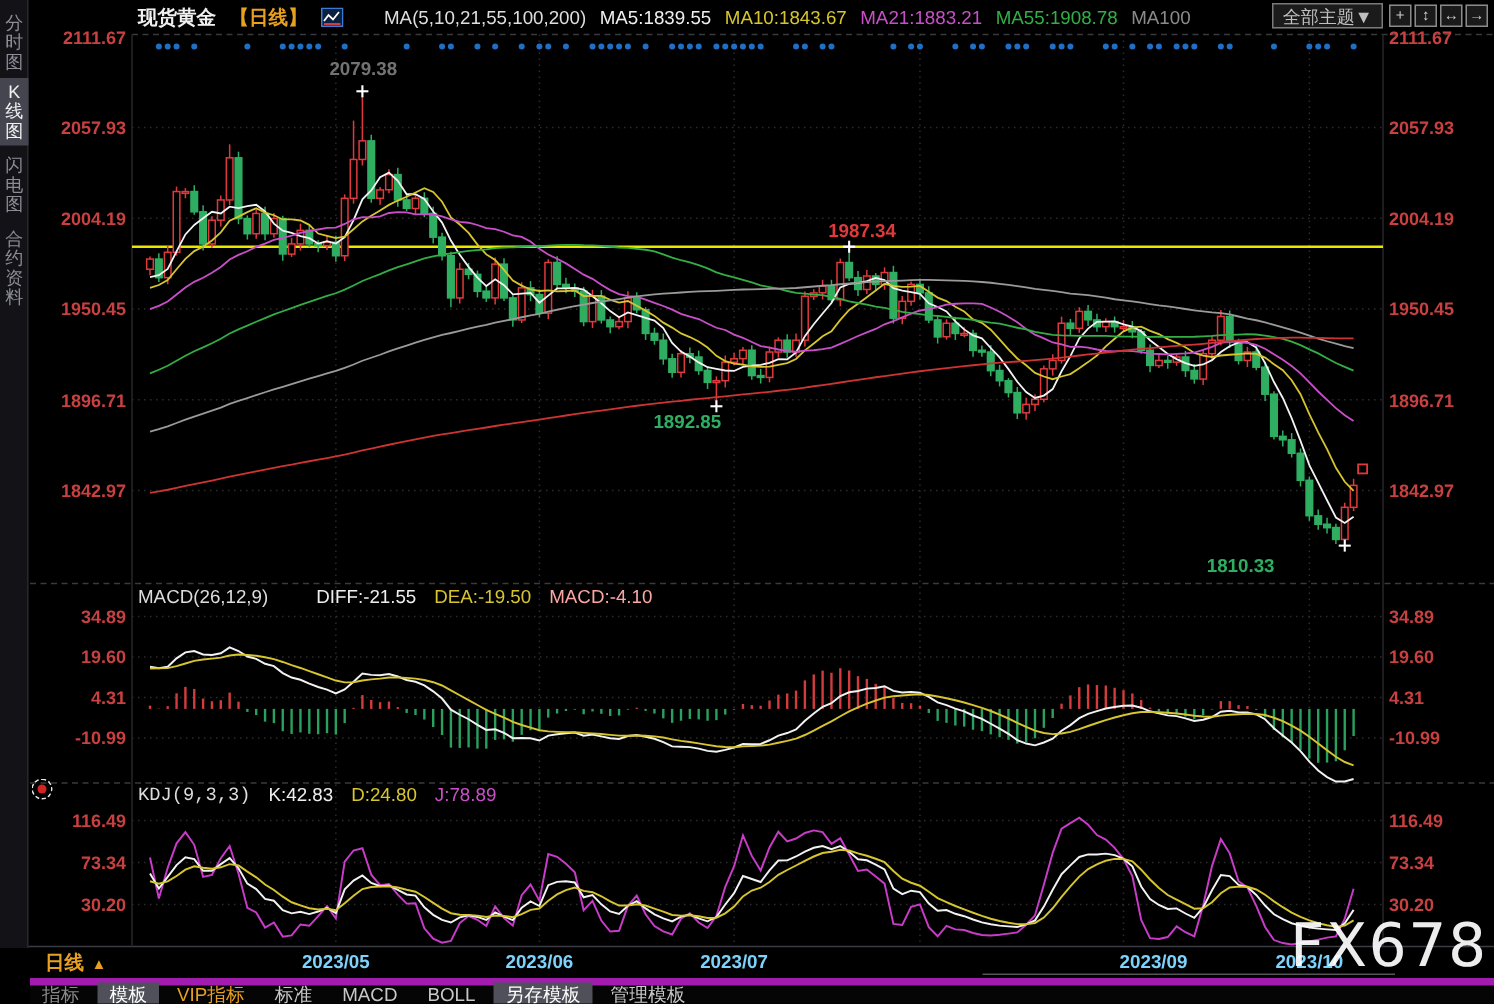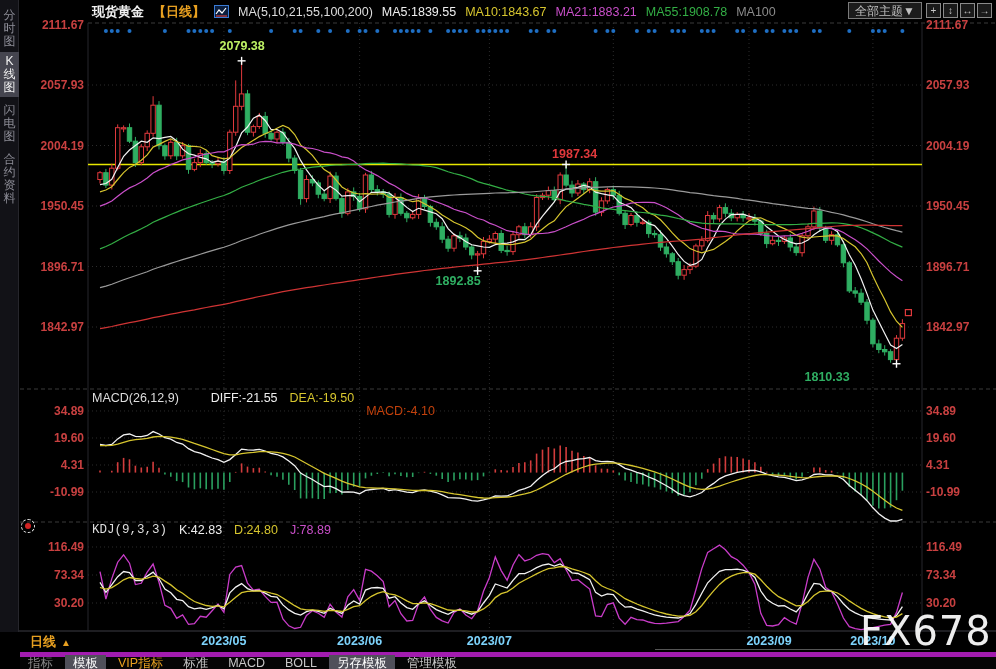--- a/index.html
+++ b/index.html
@@ -607,21 +607,21 @@
 <div id="header">
   <span class="sym">现货黄金</span>
   <span class="per">【日线】</span>
   <span style="display:inline-flex">
     <svg width="15" height="13">
         <rect x="0.5" y="0.5" width="14" height="12" fill="#0b1f3f" stroke="#3a7bd5"></rect>
         <polyline points="2,9 5,5 8,8 12,3" stroke="#ffffff" fill="none" stroke-width="1.2"></polyline>
         <line x1="2" y1="11" x2="13" y2="11" stroke="#d23c3c" stroke-width="1.2"></line>
       </svg>
   </span>
-  <span id="ma-items"><span style="color: rgb(221, 221, 221);">MA(5,10,21,55,100,200)</span><span style="color: rgb(238, 238, 238);">MA5:1839.55</span><span style="color: rgb(214, 197, 46);">MA10:1843.67</span><span style="color: rgb(201, 79, 201);">MA21:1883.21</span><span style="color: rgb(51, 174, 69);">MA55:1908.78</span><span style="color: rgb(138, 138, 138);">MA100</span></span>
+  <span id="ma-items"><span style="color: rgb(221, 221, 221); margin-left: 18px;">MA(5,10,21,55,100,200)</span><span style="color: rgb(238, 238, 238);">MA5:1839.55</span><span style="color: rgb(214, 197, 46);">MA10:1843.67</span><span style="color: rgb(201, 79, 201);">MA21:1883.21</span><span style="color: rgb(51, 174, 69);">MA55:1908.78</span><span style="color: rgb(138, 138, 138);">MA100</span></span>
 </div>
 
 <div id="top-right">
   <button id="theme-btn">全部主题▼</button>
   <span id="tool-icons" style="display:inline-flex;gap:2px">
       <div class="tool-box">+</div>
       <div class="tool-box">↕</div>
       <div class="tool-box">↔</div>
       <div class="tool-box">→</div>
     </span>
@@ -652,30 +652,30 @@
     <div class="ytick right" style="left: 926px; top: 539.991px;">116.49</div>
     <div class="ytick left" style="left: 22px; top: 568px;">73.34</div>
     <div class="ytick right" style="left: 926px; top: 568px;">73.34</div>
     <div class="ytick left" style="left: 22px; top: 596.002px;">30.20</div>
     <div class="ytick right" style="left: 926px; top: 596.002px;">30.20</div>
   </div>
 <div id="macd-header" class="ind-header" style="top:391px">
     <span style="color: rgb(221, 221, 221);">MACD(26,12,9)</span>
     <span style="color: rgb(238, 238, 238); margin-left: 20px;">DIFF:-21.55</span>
     <span style="color: rgb(214, 197, 46);">DEA:-19.50</span>
-    <span style="color: #c2410c; margin-top: 13px;">MACD:-4.10</span>
+    <span style="color: #fca5a5;">MACD:-4.10</span>
   </div>
 <div id="kdj-header" class="ind-header" style="top:523px">
     <span style="color: rgb(221, 221, 221); font-family: Liberation Mono, monospace;">KDJ(9,3,3)</span>
     <span style="color: rgb(238, 238, 238);">K:42.83</span>
     <span style="color: rgb(214, 197, 46);">D:24.80</span>
     <span style="color: rgb(201, 79, 201);">J:78.89</span>
   </div>
 <div id="annos">
-    <div class="anno" style="left: 219.6px; top: 38.8521px; color: #bef264; text-align: center;">2079.38</div>
+    <div class="anno" style="left: 219.6px; top: 38.8521px; color: #737373; text-align: center;">2079.38</div>
     <div class="anno" style="left: 552.1px; top: 147.471px; color: rgb(224, 57, 60);">1987.34</div>
     <div class="anno" style="left: 435.6px; top: 273.848px; color: rgb(47, 174, 98);">1892.85</div>
     <div class="anno" style="left: 804.5px; top: 369.749px; color: rgb(47, 174, 98);">1810.33</div>
   </div>
 <div id="dates">
     <div class="dlabel" style="left: 188.9px;">2023/05</div>
     <div class="dlabel" style="left: 324.6px;">2023/06</div>
     <div class="dlabel" style="left: 454.4px;">2023/07</div>
     <div class="dlabel" style="left: 544px; margin-top: 44px;">2023/08</div>
     <div class="dlabel" style="left: 734px;">2023/09</div>

